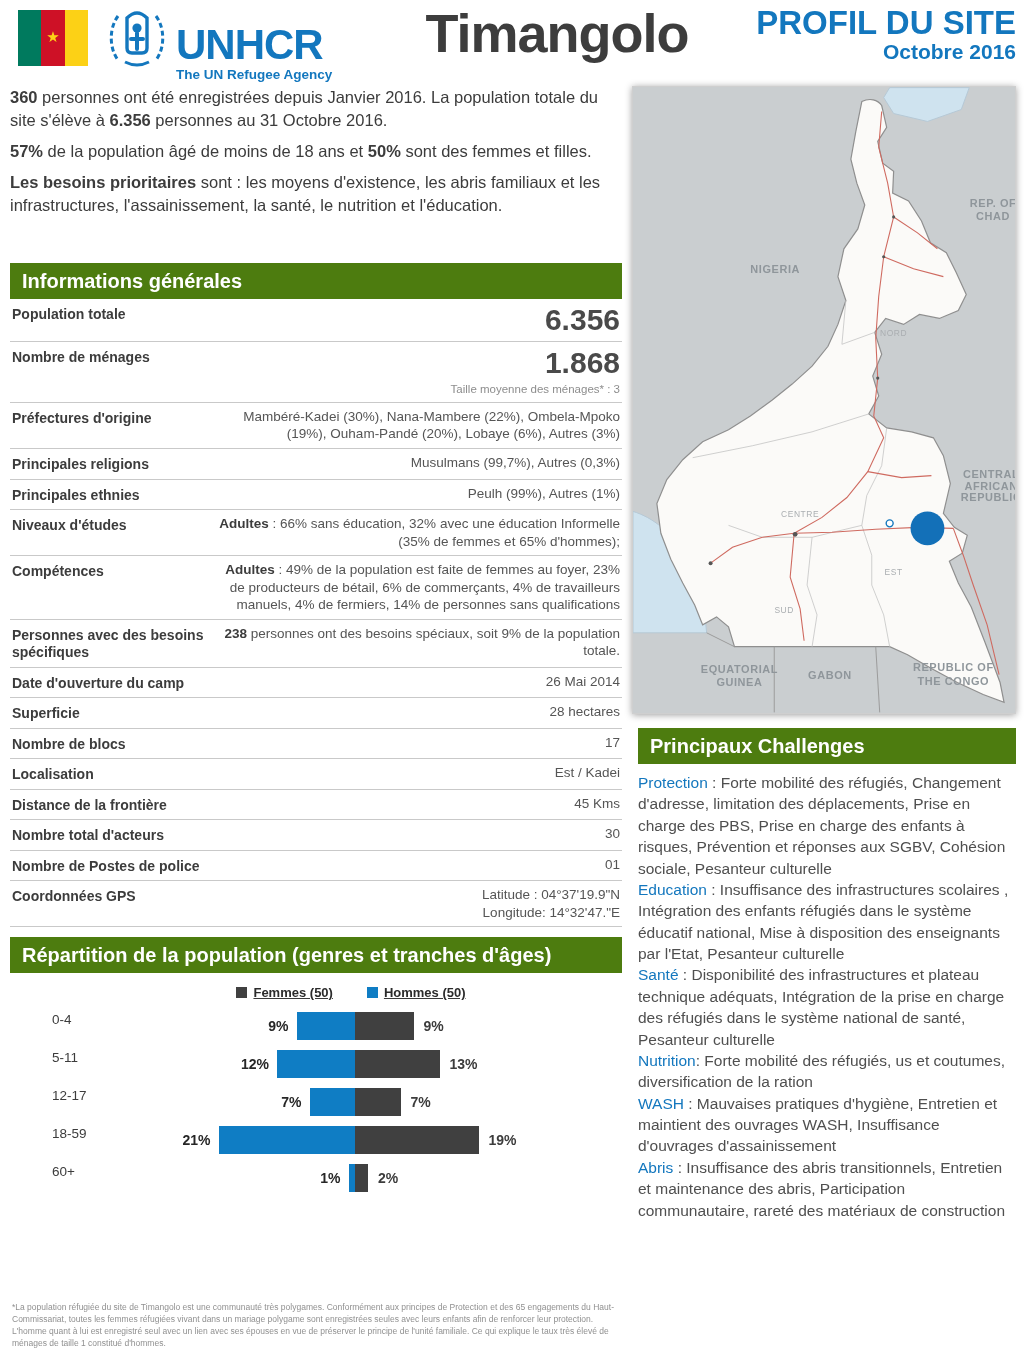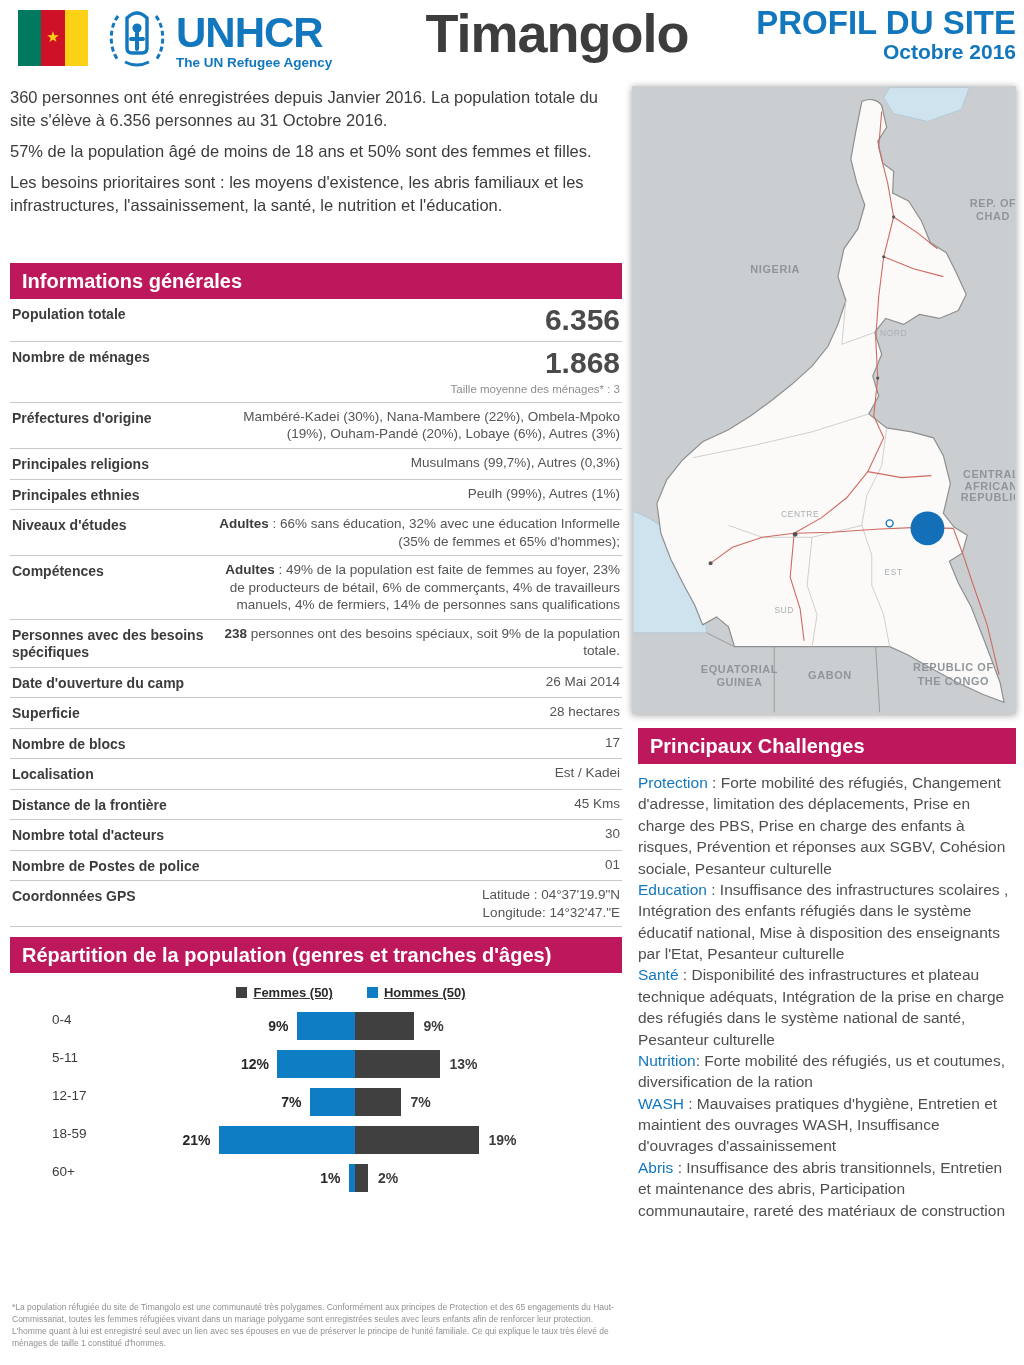--- a/index.html
+++ b/index.html
@@ -4,36 +4,36 @@
 <style>
   html,body{margin:0;padding:0;background:#e8e8e8;}
   .page{position:relative;width:1024px;height:1365px;background:#ffffff;margin:0 auto;
         font-family:"Liberation Sans","DejaVu Sans",sans-serif;color:#3a3a3a;overflow:hidden;}
 
   
   .flag{position:absolute;left:18px;top:10px;width:70px;height:56px;display:flex;}
   .flag .stripe{flex:1;position:relative;}
   .flag .star{position:absolute;left:50%;top:50%;transform:translate(-50%,-56%);color:#fcd116;font-size:15px;}
   .emblem{position:absolute;left:104px;top:6px;}
-  .unhcr-text{position:absolute;left:176px;top:12px;line-height:1;}
+  .unhcr-text{position:absolute;left:176px;top:24px;line-height:1;}
   .unhcr-acronym{font-size:42px;font-weight:bold;color:#1377be;letter-spacing:-1px;}
   .unhcr-tagline{font-size:13.5px;font-weight:bold;color:#1377be;margin-top:2px;}
   .site-title{position:absolute;left:392px;top:2px;width:330px;text-align:center;
               font-size:54px;font-weight:bold;color:#3d3d3d;letter-spacing:-1px;}
   .doc-meta{position:absolute;right:8px;top:6px;text-align:right;line-height:1.05;}
   .doc-title{font-size:33px;font-weight:bold;color:#1377be;}
   .doc-date{font-size:21px;font-weight:bold;color:#1377be;}
 
   
   .left-col{position:absolute;left:10px;top:86px;width:612px;}
   .intro{height:177px;font-size:16.5px;line-height:1.4;color:#3c3c3c;overflow:hidden;}
   .intro p{margin:0 0 8px 0;}
-  .intro .b{font-weight:normal;}
-
-  .section-bar{background:#be185d;color:#ffffff;font-size:20px;font-weight:bold;
+  .intro .b{font-weight:bold;}
+
+  .section-bar{background:#4d7c0f;color:#ffffff;font-size:20px;font-weight:bold;
                padding:6px 12px;line-height:1.2;}
 
   .info-row{display:flex;border-bottom:1px solid #c9c9c9;padding:5px 2px;align-items:flex-start;}
   .info-label{width:205px;flex:0 0 205px;font-size:14px;font-weight:bold;color:#3c3c3c;line-height:1.25;padding-top:2px;}
   .info-value{flex:1;text-align:right;font-size:13.5px;color:#555555;line-height:1.3;white-space:pre-line;}
   .info-value .vb{font-weight:bold;color:#3c3c3c;}
   .big-number{font-size:30px;font-weight:bold;color:#4a4a4a;line-height:1.05;}
   .sub-note{font-size:11.5px;color:#8d8d8d;margin-top:4px;}
 
   

